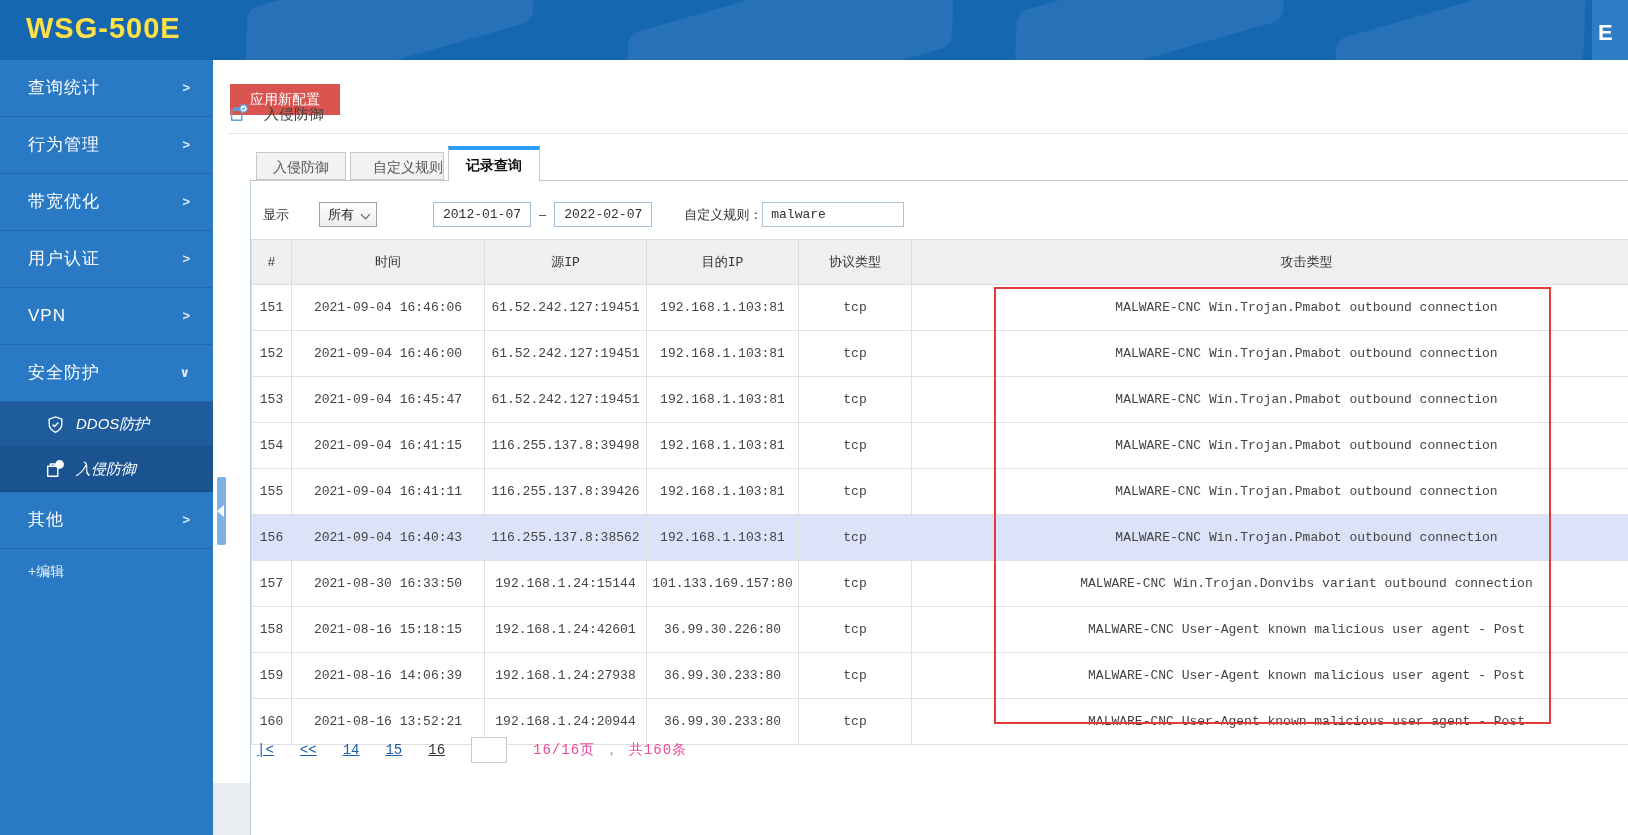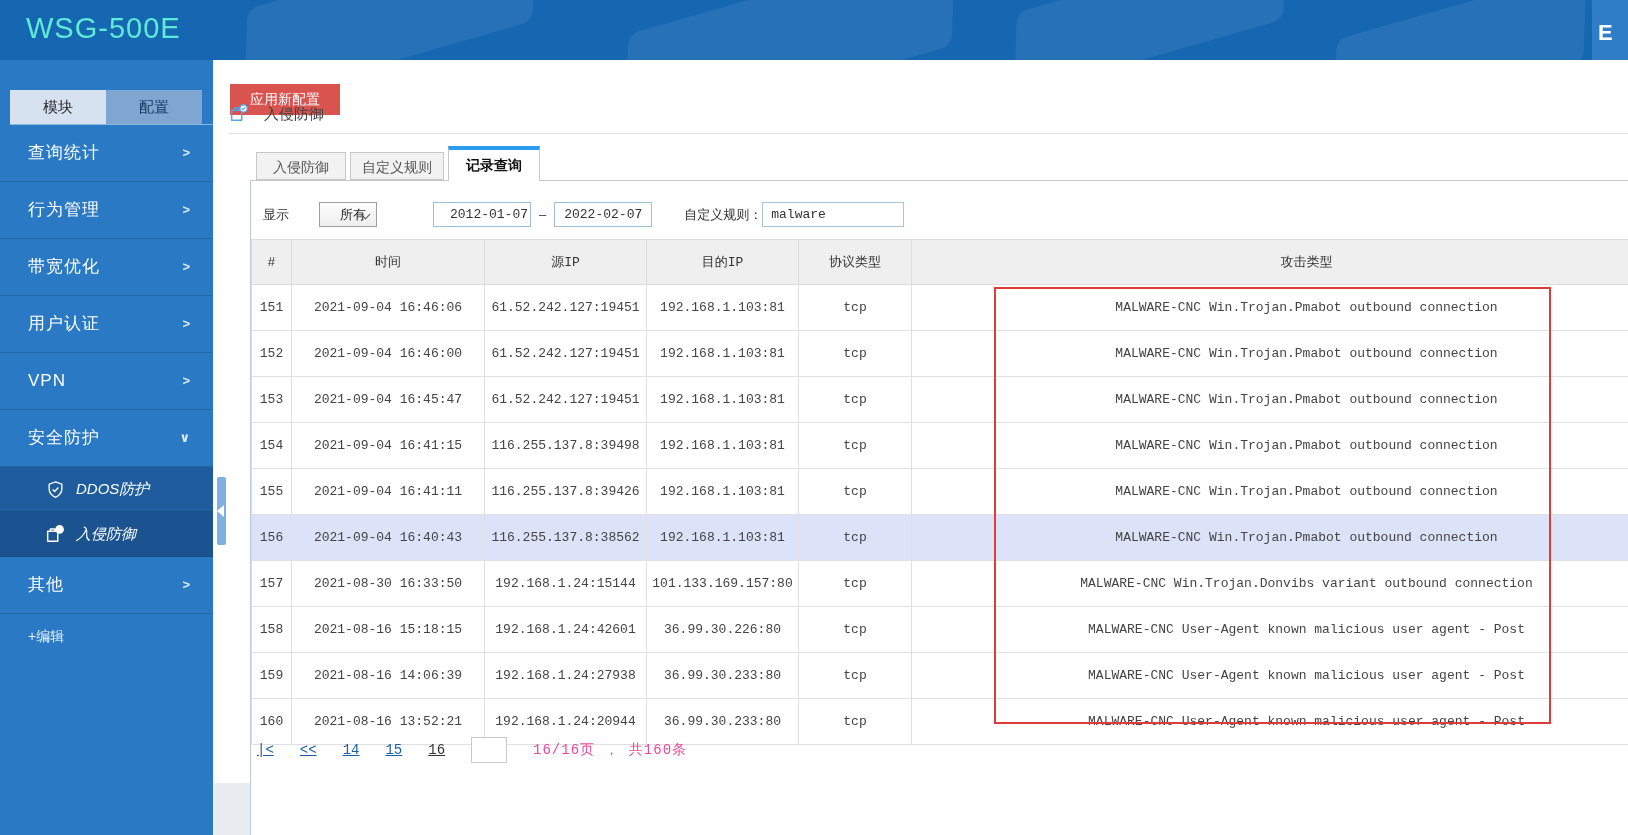--- a/index.html
+++ b/index.html
@@ -13,22 +13,22 @@
   .app-header{
     position:absolute;left:0;top:0;width:1628px;height:60px;
     background:#1667b2;overflow:hidden;
   }
   .app-header .art{position:absolute;background:rgba(255,255,255,.07);border-radius:10px;}
   .art1{width:300px;height:90px;left:240px;top:-30px;transform:rotate(-16deg) skewX(-18deg);}
   .art2{width:340px;height:100px;left:620px;top:-10px;transform:rotate(-16deg) skewX(-18deg);background:rgba(255,255,255,.05);}
   .art3{width:280px;height:80px;left:1010px;top:-24px;transform:rotate(-16deg) skewX(-18deg);}
   .art4{width:260px;height:90px;left:1330px;top:6px;transform:rotate(-16deg) skewX(-18deg);background:rgba(255,255,255,.06);}
   .app-title{
-    position:absolute;left:26px;top:12px;color:#5eead4;
-    font-size:29px;font-weight:normal;letter-spacing:1px;
+    position:absolute;left:26px;top:12px;color:#fde047;
+    font-size:29px;font-weight:bold;letter-spacing:1px;
   }
   .header-right{
     position:absolute;right:0;top:0;width:36px;height:60px;
     background:#2e7dc5;
   }
   .header-right .glyph{
     position:absolute;left:6px;top:20px;color:#fff;font-weight:bold;font-size:22px;
   }
   
   .sidebar{
@@ -92,52 +92,52 @@
     position:absolute;left:228px;top:133px;width:1400px;height:0;
     border-top:1px solid #e3e3e3;
   }
   
   .tab{
     position:absolute;top:152px;height:28px;line-height:28px;text-align:center;
     background:#f2f2f2;border:1px solid #c8c8c8;font-size:14px;color:#555;
     box-sizing:border-box;cursor:pointer;z-index:3;
   }
   .tab.t0{left:256px;width:90px;}
-  .tab.t1{left:350px;width:94px;}
+  .tab.t1{left:350px;width:94px;text-align:right;}
   .tab.active{
     top:146px;height:35px;line-height:31px;left:448px;width:92px;
     background:#ffffff;border-bottom:none;color:#111;font-weight:bold;
     border-top:4px solid #2b9df0;z-index:4;
   }
   
   .panel{
     position:absolute;left:250px;top:180px;width:1378px;height:708px;
     background:#fff;border-left:1px solid #b7cde0;border-top:1px solid #c8c8c8;
     border-bottom:1px solid #cfcfcf;box-sizing:border-box;
   }
   .filter-row{
     position:absolute;left:0;top:20px;height:27px;display:flex;align-items:center;
     padding-left:12px;font-size:13px;color:#333;white-space:nowrap;
   }
   .sel-box{
     margin-left:30px;width:58px;height:25px;box-sizing:border-box;
     border:1px solid #a0a0a0;background:linear-gradient(#fdfdfd,#eee);
-    display:flex;align-items:center;padding-left:20px;cursor:pointer;position:relative;
+    display:flex;align-items:center;padding-left:8px;cursor:pointer;position:relative;
     font-size:13px;color:#222;
   }
   .sel-box .chev{
     position:absolute;right:7px;top:8px;width:6px;height:6px;
     border-right:1.5px solid #555;border-bottom:1.5px solid #555;transform:rotate(45deg);
   }
   .date-input{
     width:98px;height:25px;box-sizing:border-box;border:1px solid #9fbcd8;
     text-align:center;font-size:13px;color:#333;
     font-family:"Liberation Mono","DejaVu Sans Mono",monospace;
   }
-  .d1{margin-left:56px;text-align:right;}
+  .d1{margin-left:56px;}
   .dash{margin:0 8px;color:#444;}
   .search-label{margin-left:32px;}
   .search-input{
     width:142px;height:25px;box-sizing:border-box;border:1px solid #abc3d6;
     padding-left:8px;font-size:13px;color:#333;
     font-family:"Liberation Mono","DejaVu Sans Mono",monospace;
   }
   
   table.rec{
     position:absolute;left:0;top:58px;border-collapse:collapse;table-layout:fixed;
@@ -181,24 +181,20 @@
   <div class="art art2"></div>
   <div class="art art3"></div>
   <div class="art art4"></div>
   <div class="app-title">WSG-500E</div>
   <div class="header-right">
     <span class="glyph">E</span>
   </div>
 </div>
 
 <div class="sidebar">
-  <div class="side-tabs">
-    <div class="side-tab active">模块</div>
-    <div class="side-tab inactive">配置</div>
-  </div>
   <div id="sidebar-menu">
       <div class="nav-item"><span>查询统计</span><span class="nav-arrow">&gt;</span></div>
       <div class="nav-item"><span>行为管理</span><span class="nav-arrow">&gt;</span></div>
       <div class="nav-item"><span>带宽优化</span><span class="nav-arrow">&gt;</span></div>
       <div class="nav-item"><span>用户认证</span><span class="nav-arrow">&gt;</span></div>
       <div class="nav-item"><span>VPN</span><span class="nav-arrow">&gt;</span></div>
       <div class="nav-item"><span>安全防护</span><span class="nav-arrow">∨</span></div>
       <div class="nav-sub">
         <span class="sub-icon">
           <svg width="19" height="19" viewBox="0 0 24 24">

